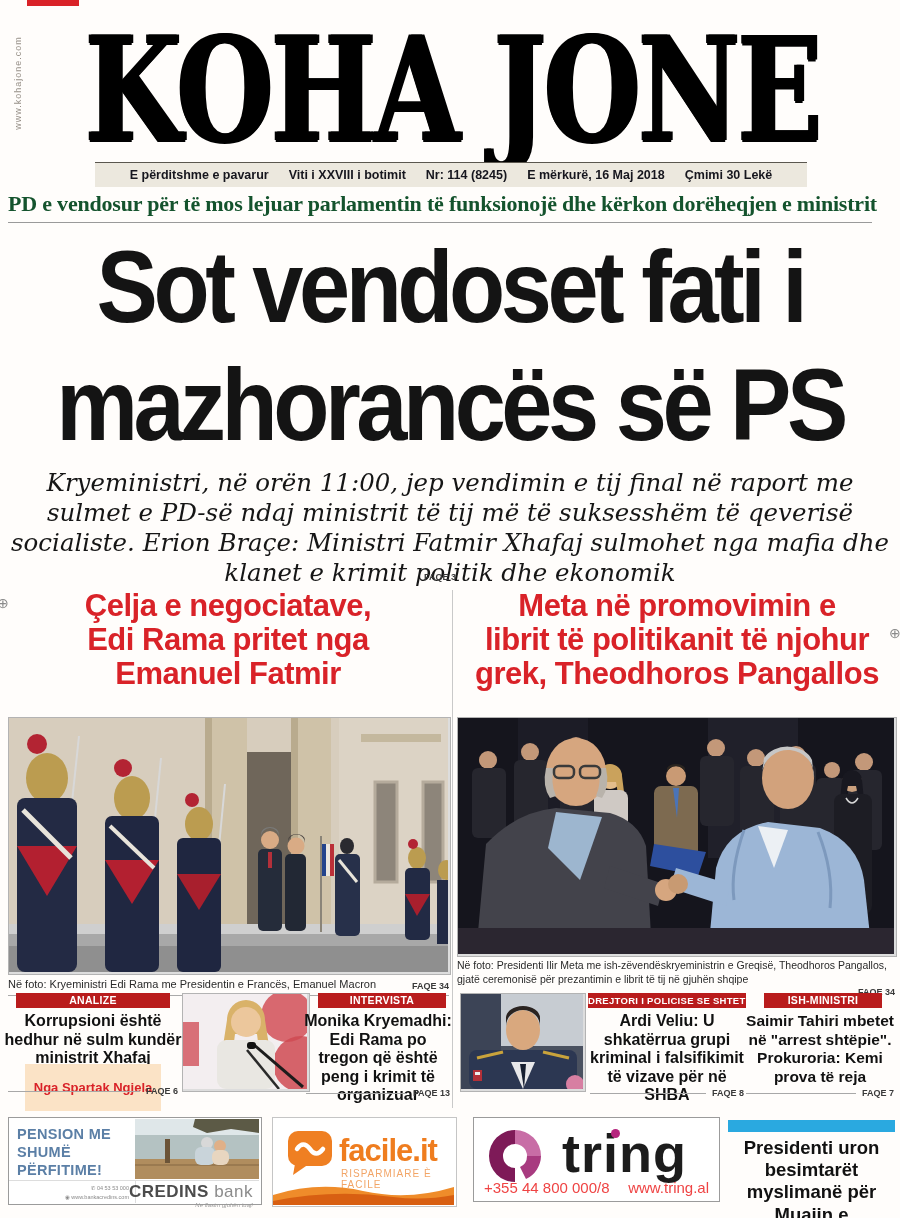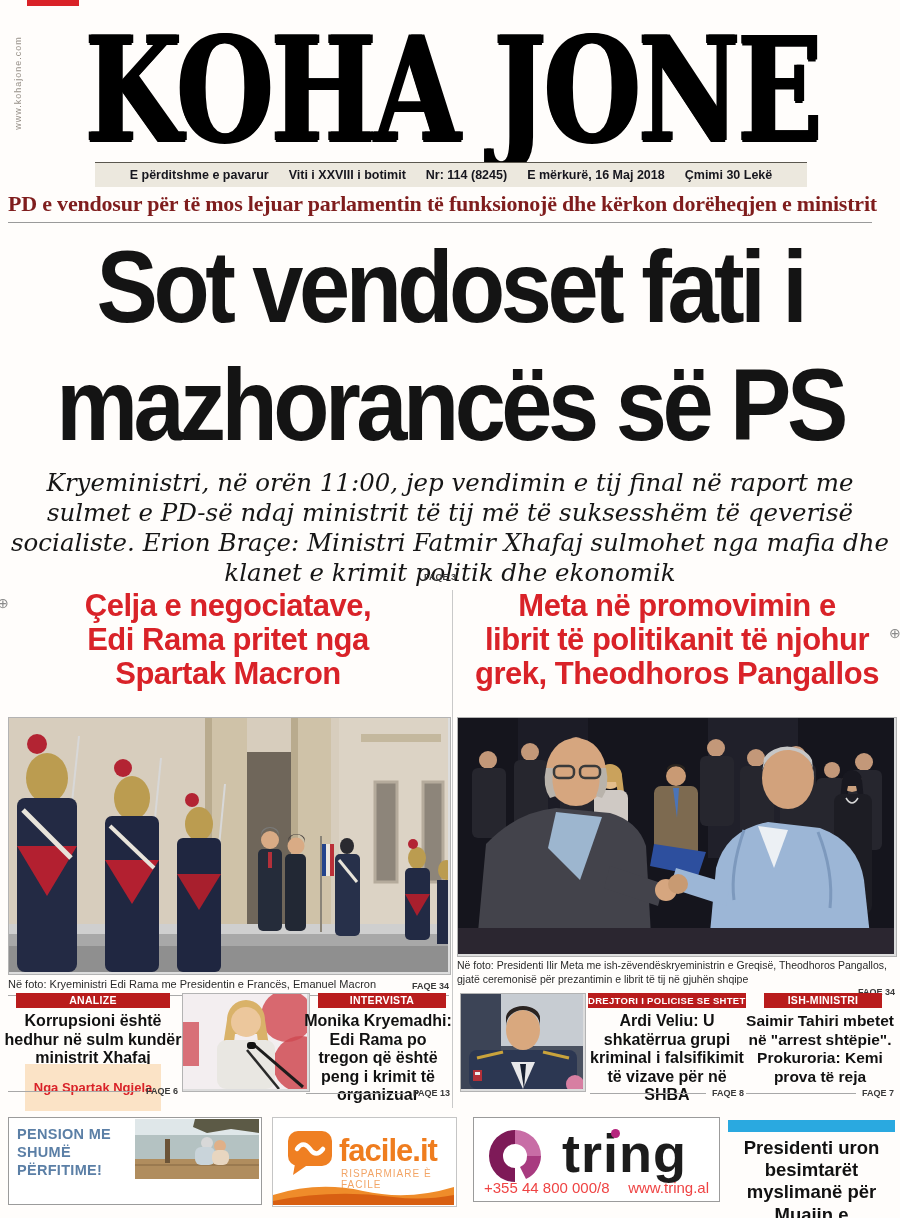--- a/index.html
+++ b/index.html
@@ -11,21 +11,21 @@
   .site-vert{left:-52px;top:78px;width:140px;text-align:center;transform:rotate(-90deg);
              font-size:9px;color:#979088;letter-spacing:1px;}
   .masthead{left:30px;top:6px;width:842px;text-align:center;
             font-family:"DejaVu Serif",serif;font-weight:bold;font-size:112px;
             letter-spacing:-3px;transform:scaleY(1.28);transform-origin:50% 0;
             text-shadow:2.5px 0 0 #000,1px 1px 0 #000;white-space:nowrap;color:#000;}
   .dateline{left:95px;top:162px;width:712px;height:24px;background:#ece8de;
             border-top:1px solid #5a564e;display:flex;align-items:center;justify-content:center;
             gap:20px;font-size:12.5px;font-weight:bold;color:#16161e;white-space:nowrap;}
   .kicker{left:8px;top:191px;width:890px;font-family:"Liberation Serif",serif;font-weight:bold;
-          font-size:22px;color:#7f1d1d;white-space:nowrap;letter-spacing:-0.2px;}
+          font-size:22px;color:#14532d;white-space:nowrap;letter-spacing:-0.2px;}
   .rule{background:#9a9a9a;height:1px;}
   .h1{left:0;top:227px;width:900px;text-align:center;font-weight:bold;font-size:92px;
       line-height:108px;letter-spacing:-4.5px;color:#141414;transform:scaleY(1.1);
       transform-origin:50% 0;white-space:nowrap;}
   .deck{left:5px;top:468px;width:890px;text-align:center;font-family:"DejaVu Serif",serif;
         font-style:italic;font-size:24.5px;line-height:1.22;color:#161616;}
   .faqe-row{display:flex;align-items:center;gap:6px;}
   .faqe-line{flex:1;height:1px;background:#a8a8a8;}
   .faqe{font-size:9px;font-weight:bold;color:#3a3a3a;white-space:nowrap;}
   .crop{font-size:14px;color:#8a8a8a;line-height:1;}
@@ -85,21 +85,21 @@
     <div class="faqe-line"></div>
     <div class="faqe">FAQE 3</div>
   </div>
 
   <div class="abs crop" style="left:-3px;top:596px;">⊕</div>
   <div class="abs crop" style="left:889px;top:626px;">⊕</div>
 
   <div class="abs story-head" style="left:8px;top:589px;width:440px;">
     <div>Çelja e negociatave,</div>
     <div>Edi Rama pritet nga</div>
-    <div>Spartak Macron</div>
+    <div>Emanuel Fatmir</div>
   </div>
   <div class="abs story-head" style="left:457px;top:589px;width:440px;">
     <div>Meta në promovimin e</div>
     <div>librit të politikanit të njohur</div>
     <div>grek, Theodhoros Pangallos</div>
   </div>
   <div class="abs divider-v" style="left:452px;top:590px;height:518px;"></div>
 
   <div class="abs photo-frame" style="left:8px;top:717px;width:441px;height:256px;">
     <svg width="439" height="254" viewBox="0 0 439 254">
@@ -294,20 +294,31 @@
         <rect y="16" width="124" height="24" fill="#b4c2c2"></rect>
         <rect y="40" width="124" height="20" fill="#b08d5e"></rect>
         <line x1="0" y1="46" x2="124" y2="46" stroke="#9a7a50" stroke-width="2"></line>
         <rect x="30" y="20" width="5" height="24" fill="#6b5438"></rect>
         <circle cx="72" cy="24" r="6" fill="#d8d8d8"></circle>
           <circle cx="85" cy="27" r="6" fill="#e0b088"></circle>
         <rect x="60" y="28" width="20" height="18" rx="6" fill="#c9d4da"></rect>
         <rect x="77" y="31" width="17" height="15" rx="6" fill="#e8d6c0"></rect>
       </svg>
     </div>
+    <div class="abs" style="left:0;top:62px;width:250px;height:22px;background:#fff;border-top:1px solid #ddd;">
+      <div class="abs credins-contact" style="left:28px;top:3px;width:92px;">
+        <div><span>✆</span> <span>04 53 53 000</span></div>
+        <div><span>◉</span> <span>www.bankacredins.com</span></div>
+      </div>
+      <div class="abs" style="left:126px;top:0;width:1px;height:22px;background:#ddd;"></div>
+      <div class="abs" style="right:6px;top:1px;text-align:right;">
+        <span class="credins-logo"><span>CREDINS</span> <span class="lite">bank</span></span>
+        <div class="credins-tag">Ne flasim gjuhën tuaj!</div>
+      </div>
+    </div>
   </div>
 
   <div class="abs ad-box" style="left:272px;top:1117px;width:183px;height:88px;border-color:#c5c5c5;">
     <svg class="abs" style="left:14px;top:13px;" width="48" height="44" viewBox="0 0 48 44">
       <rect x="1" y="0" width="44" height="35" rx="10" fill="#ef7f22"></rect>
       <polygon points="8,33 22,33 6,44" fill="#ef7f22"></polygon>
       <path d="M10,18 q6,-9 13,0 q6,9 13,0" stroke="#fff" stroke-width="4.5" fill="none" stroke-linecap="round"></path>
     </svg>
     <div class="abs facile-brand" style="left:66px;top:15px;">facile.it</div>
     <div class="abs facile-tag" style="left:68px;top:50px;">RISPARMIARE È FACILE</div>

